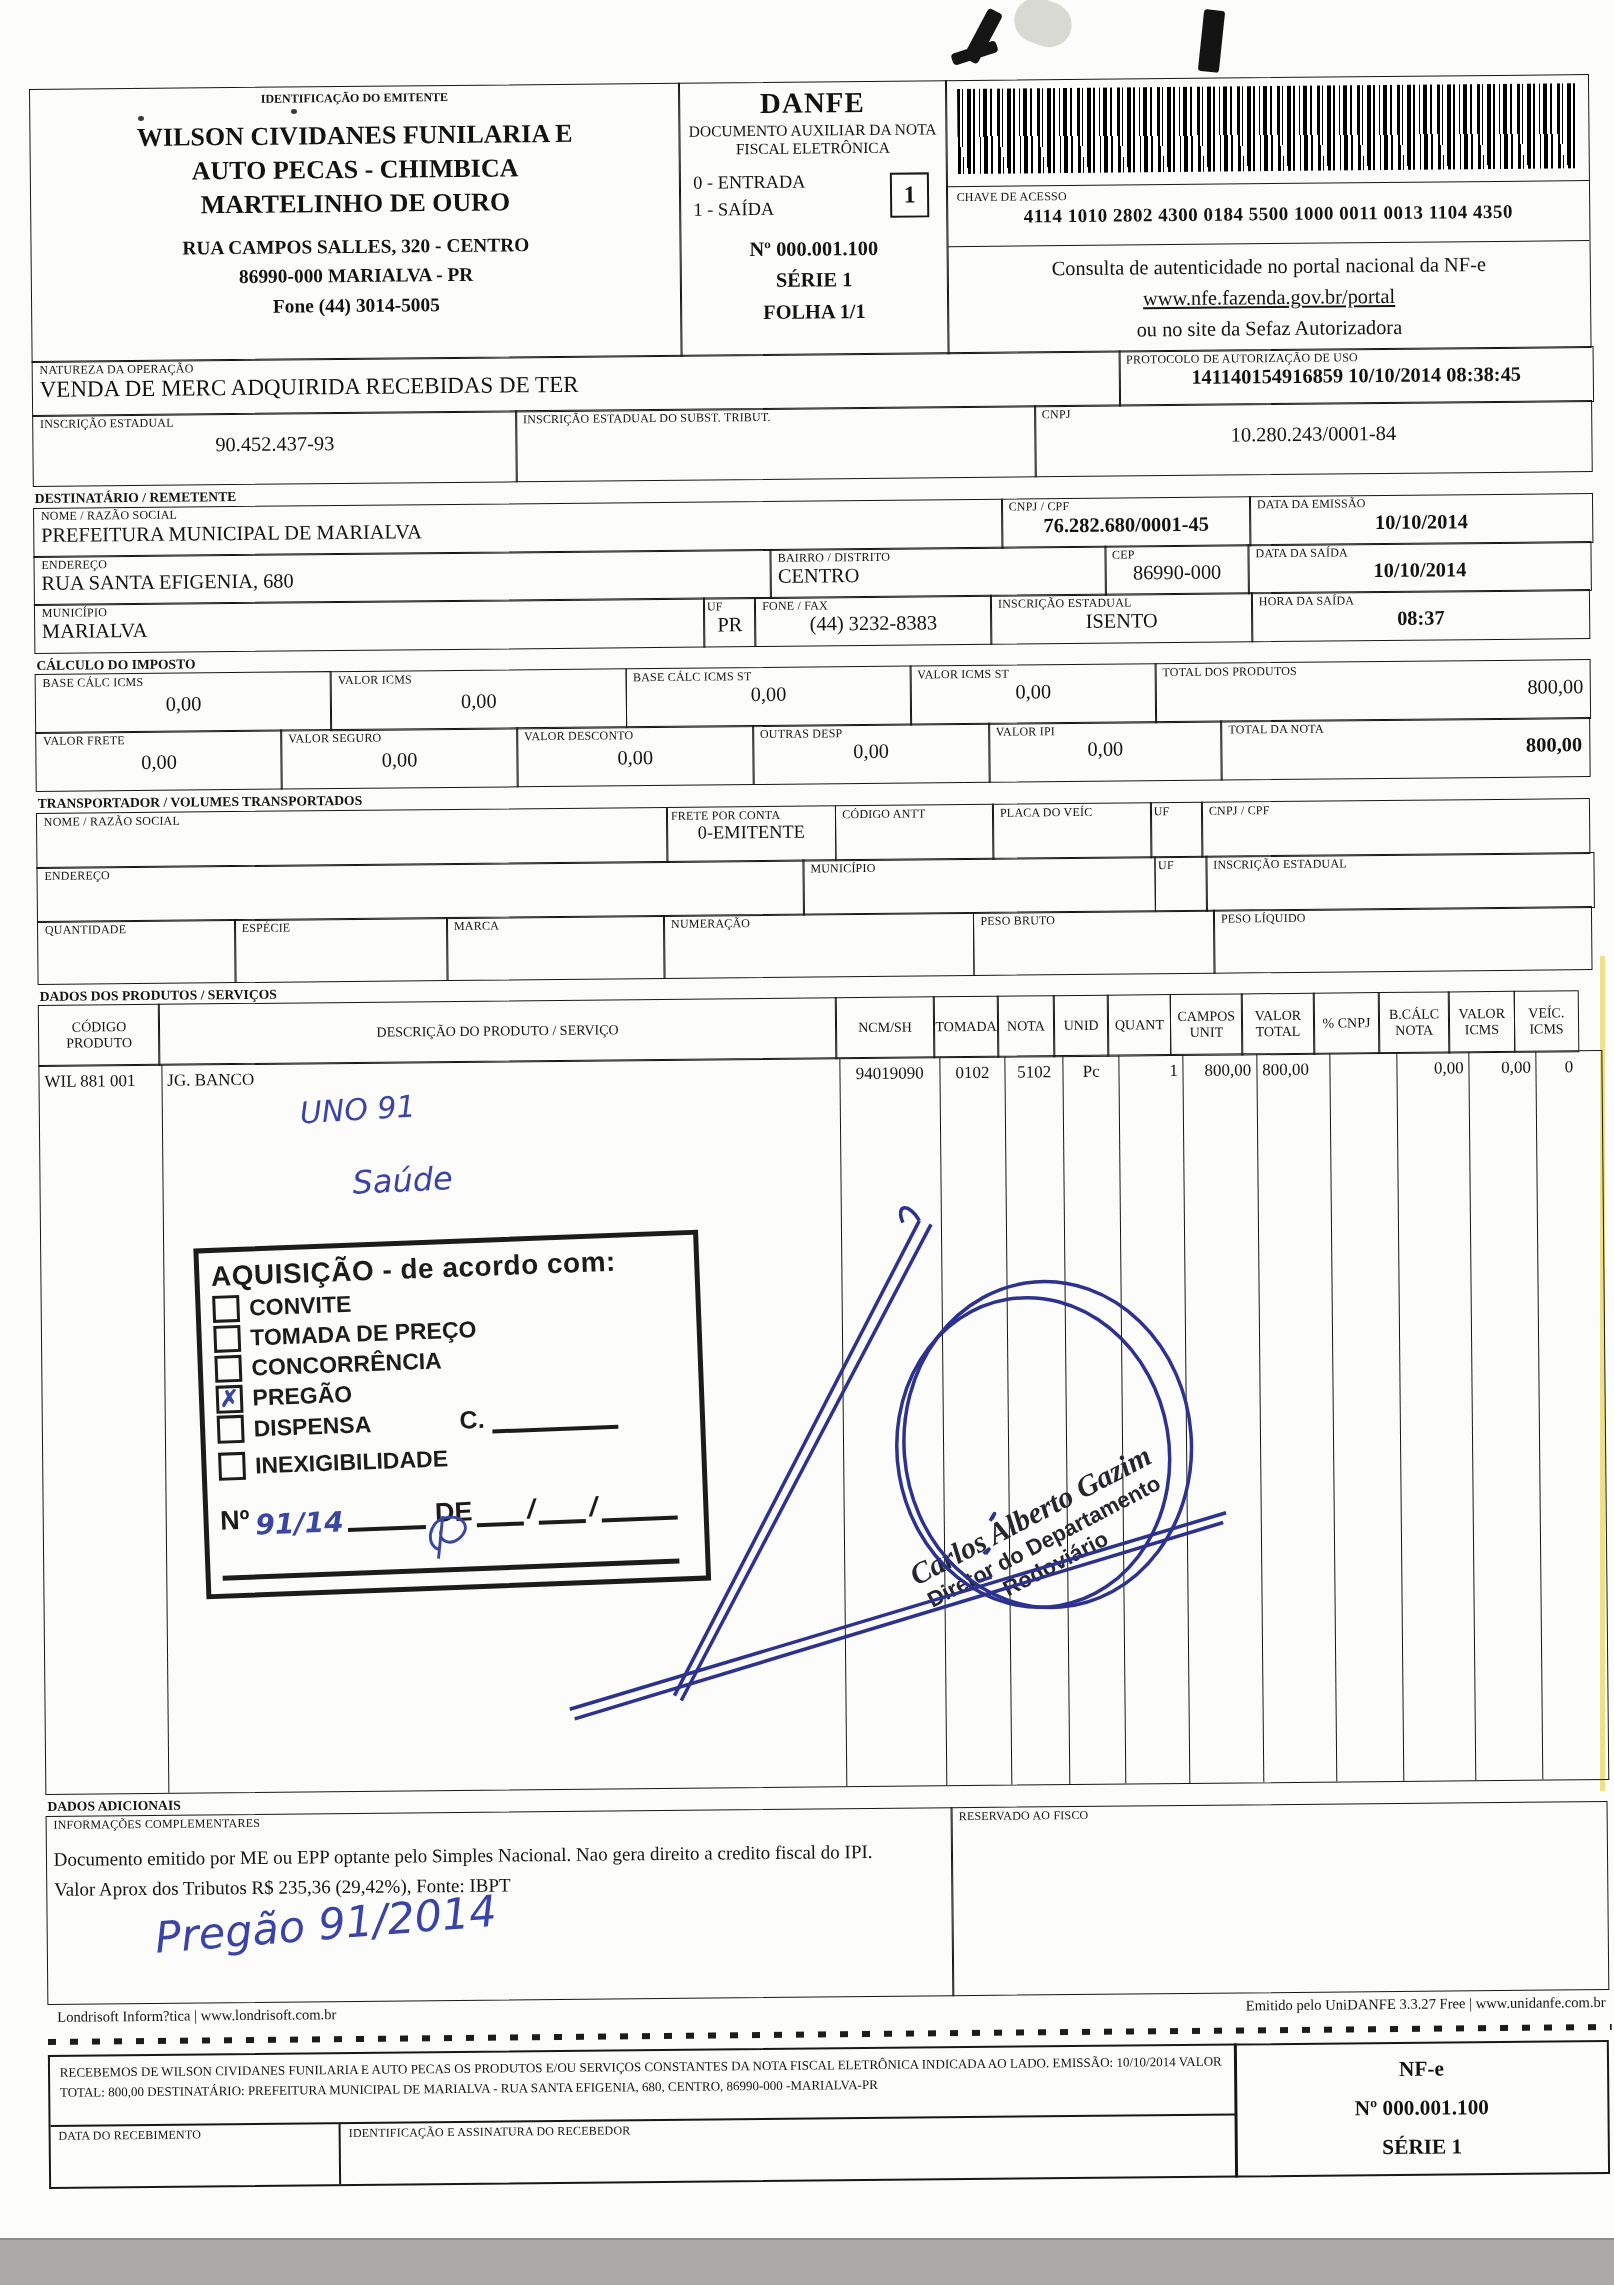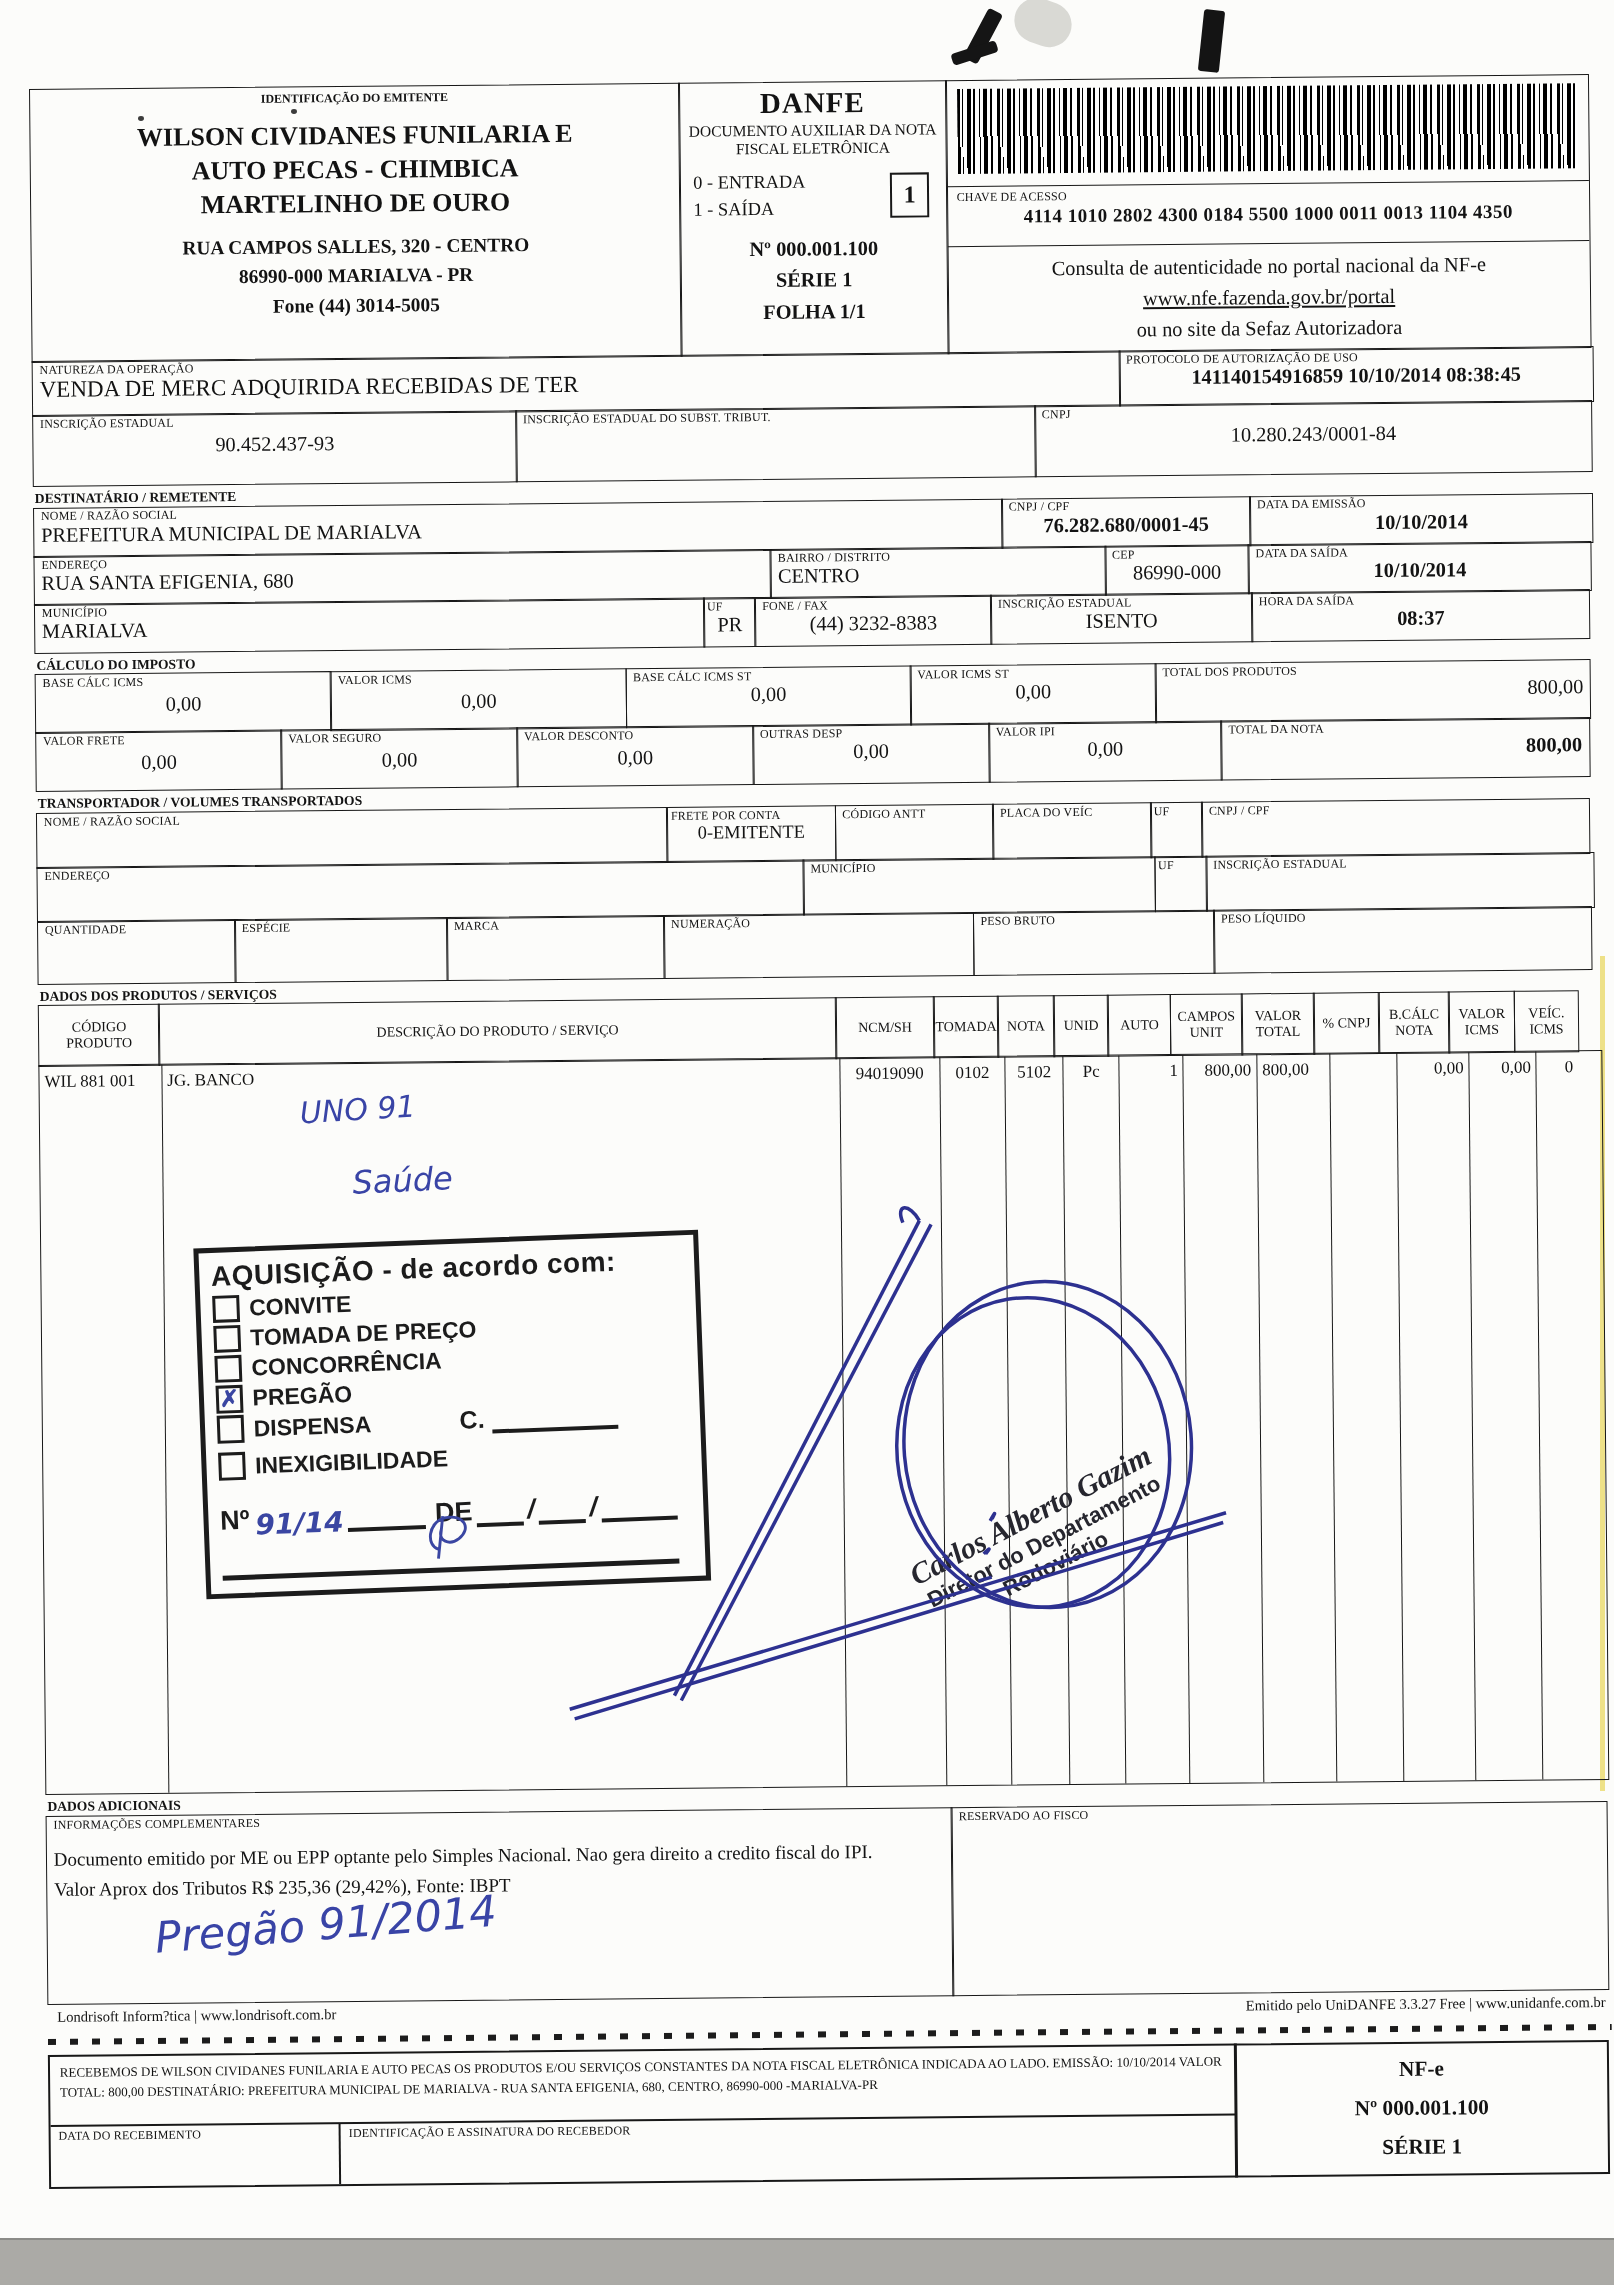--- a/index.html
+++ b/index.html
@@ -373,21 +373,21 @@
     </div>
 
     <div class="seclbl">DADOS DOS PRODUTOS / SERVIÇOS</div>
     <div class="row phead">
       <div class="cell w-code">CÓDIGO PRODUTO</div>
       <div class="cell w-desc">DESCRIÇÃO DO PRODUTO / SERVIÇO</div>
       <div class="cell w-ncm">NCM/SH</div>
       <div class="cell w-csosn">TOMADA</div>
       <div class="cell w-cfop">NOTA</div>
       <div class="cell w-unid">UNID</div>
-      <div class="cell w-quant">AUTO</div>
+      <div class="cell w-quant">QUANT</div>
       <div class="cell w-vunit">CAMPOS UNIT</div>
       <div class="cell w-vtotal">VALOR TOTAL</div>
       <div class="cell w-pdesc">% CNPJ</div>
       <div class="cell w-bcalc">B.CÁLC NOTA</div>
       <div class="cell w-vicms">VALOR ICMS</div>
       <div class="cell w-aliq">VEÍC. ICMS</div>
     </div>
 
     <div class="pbody">
       <div class="pcol w-code">WIL 881 001</div>

